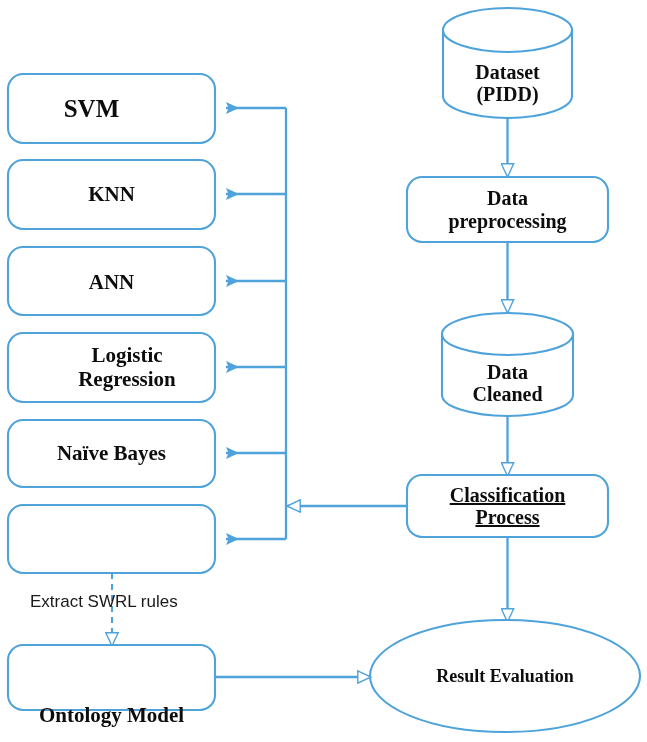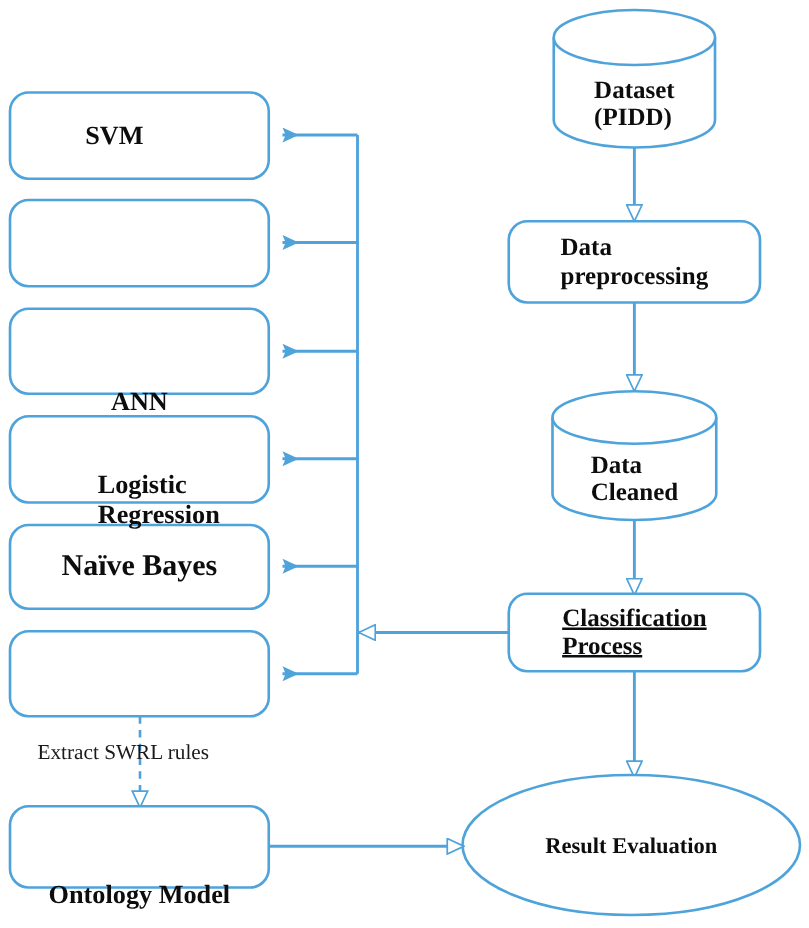--- a/index.html
+++ b/index.html
@@ -22,30 +22,31 @@
     left: 0;
     top: 0;
     width: 647px;
     height: 742px;
   }
   .node-label {
     position: absolute;
     display: flex;
     align-items: center;
     justify-content: center;
+    text-align: center;
     font-family: "Liberation Serif", serif;
     font-weight: bold;
     color: #0d0d0d;
     line-height: 1.12;
     pointer-events: none;
     white-space: pre-line;
   }
   .edge-label {
     position: absolute;
-    font-family: Liberation Serif, serif;
+    font-family: Liberation Sans, sans-serif;
     font-weight: normal;
     color: #1a1a1a;
     white-space: nowrap;
     pointer-events: none;
   }
 </style>
 </head>
 <body>
 
 <div id="diagram-root">
@@ -122,25 +123,26 @@
 
     <line x1="112" y1="573" x2="112" y2="646" stroke="#4FA3DB" stroke-width="2.1" stroke-dasharray="6 5" marker-end="url(#mk-hollow)"></line>
 
     <g>
       <rect x="8" y="645" width="207" height="65" rx="15" ry="15" fill="#FFFFFF" stroke="#4FA3DB" stroke-width="2.1"></rect>
     </g>
 
     <line x1="215" y1="677" x2="371" y2="677" stroke="#4FA3DB" stroke-width="2.3" marker-end="url(#mk-hollow)"></line>
   </svg>
 
-  <div class="node-label" style="left:8px; top:74px; width:167px; height:69px; font-size:21px;">SVM</div>
-  <div class="node-label" style="left:8px; top:247px; width:207px; height:72px; font-size:21px;margin-top:39px;">ANN</div>
-  <div class="node-label" style="left:8px; top:333px; width:238px; height:69px; font-size:21px;margin-top:32px;">Logistic
+  <div class="node-label" style="left:8px; top:74px; width:167px; height:69px; font-size:25px;">SVM</div>
+  <div class="node-label" style="left:8px; top:160px; width:207px; height:69px; font-size:21px;">KNN</div>
+  <div class="node-label" style="left:8px; top:247px; width:207px; height:72px; font-size:21px;">ANN</div>
+  <div class="node-label" style="left:8px; top:333px; width:238px; height:69px; font-size:21px;">Logistic
 Regression</div>
-  <div class="node-label" style="left:8px; top:420px; width:207px; height:67px; font-size:24px;border-radius:18px;">Naïve Bayes</div>
+  <div class="node-label" style="left:8px; top:420px; width:207px; height:67px; font-size:21px;border-radius:18px;">Naïve Bayes</div>
 
   <div class="node-label" style="left:443px; top:52px; width:129px; height:62px; font-size:20px;">Dataset
 (PIDD)</div>
   <div class="node-label" style="left:407px; top:177px; width:201px; height:65px; font-size:20px;">Data
 preprocessing</div>
   <div class="node-label" style="left:442px; top:352px; width:131px; height:62px; font-size:20px;">Data
 Cleaned</div>
   <div class="node-label" style="left:407px; top:475px; width:201px; height:62px; font-size:20px;text-decoration:underline;">Classification
 Process</div>
   <div class="node-label" style="left:370px; top:620px; width:270px; height:112px; font-size:18px;">Result Evaluation</div>

